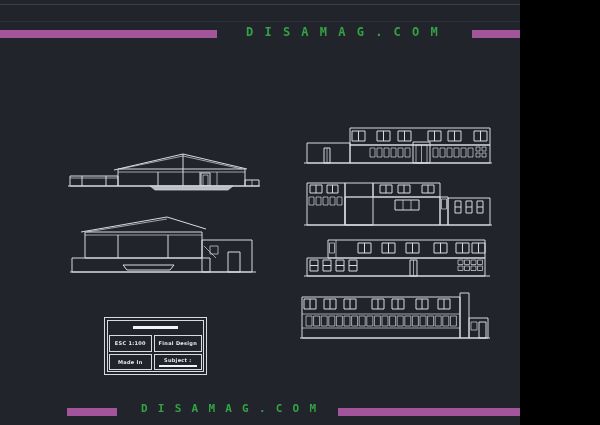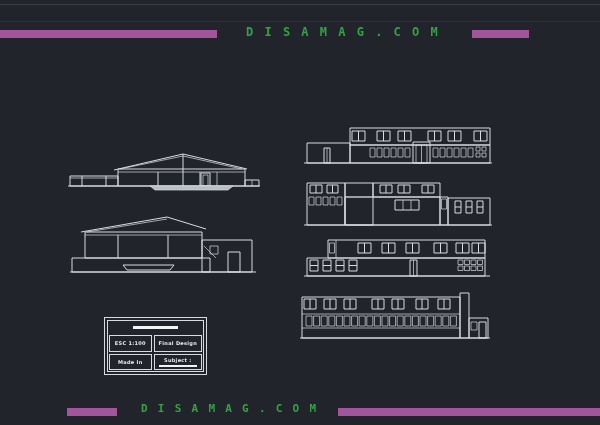--- a/index.html
+++ b/index.html
@@ -7,21 +7,21 @@
     --accent-purple: #a2559a;
     --brand-green: #34a244;
     --drawing-line: #d8dbe0;
     --faint-line: #50555e;
     --faint-line2: #2b2f38;
   }
   html, body { margin: 0; padding: 0; }
   body { background: #000; font-family: "DejaVu Sans", sans-serif; }
   .canvas {
     position: relative;
-    width: 600px; height: 425px;
+    width: 520px; height: 425px;
     background: var(--background);
     overflow: hidden;
   }
   .hline { position: absolute; left: 0; width: 600px; height: 1px; }
   .hline.top1 { top: 4px; background: var(--faint-line); opacity: .55; }
   .hline.top2 { top: 21px; background: var(--faint-line2); }
   .bar { position: absolute; background: var(--accent-purple); height: 8px; }
   .bar-top-left   { left: 0;   top: 30px;  width: 217px; }
   .bar-top-right  { left: 472px; top: 30px; width: 57px; }
   .bar-bot-left   { left: 67px;  top: 408px; width: 50px; }

